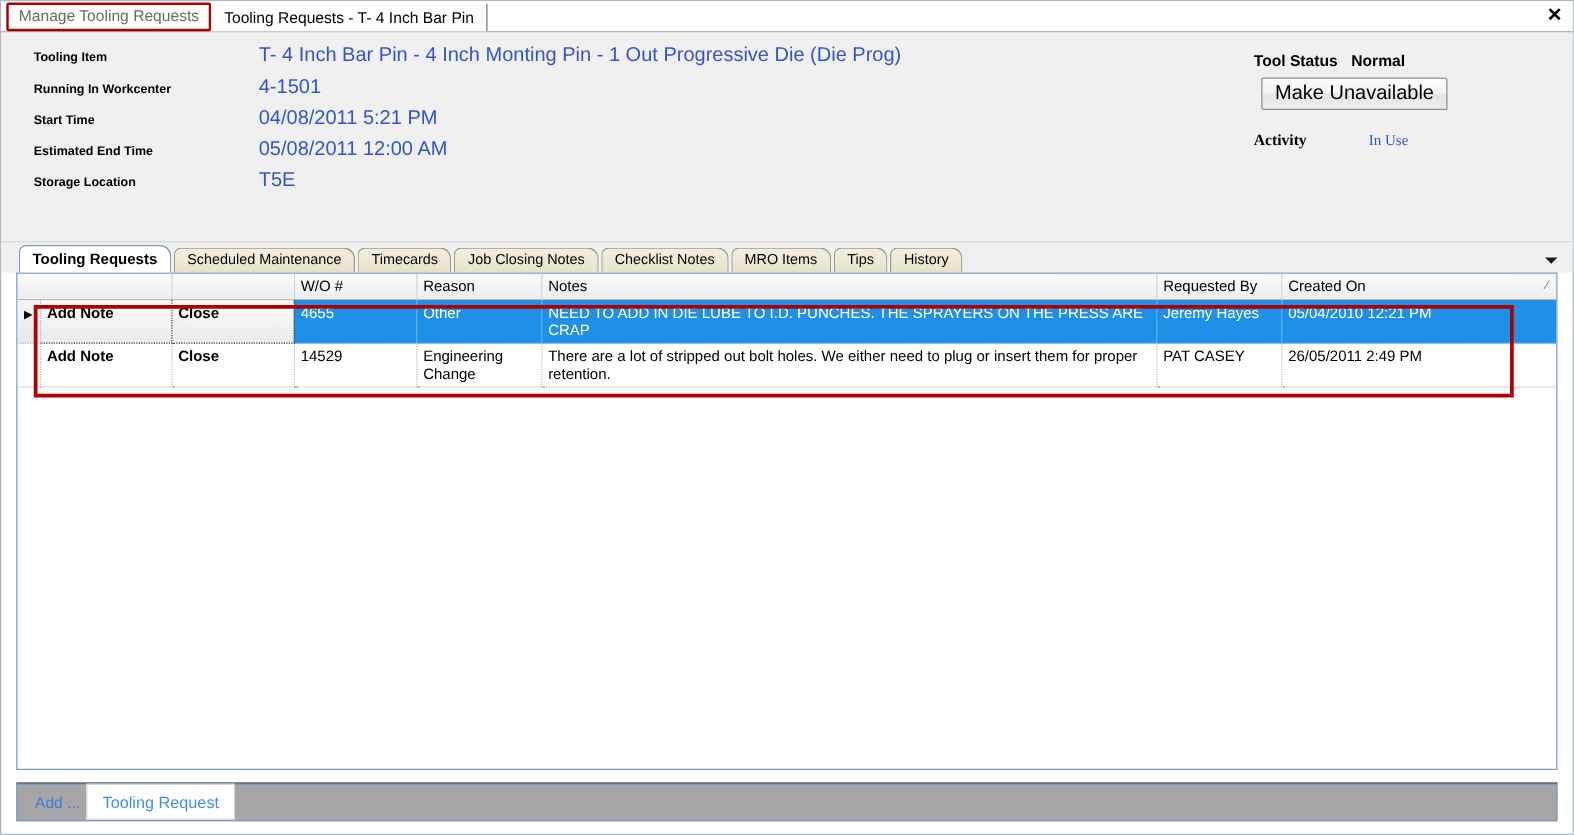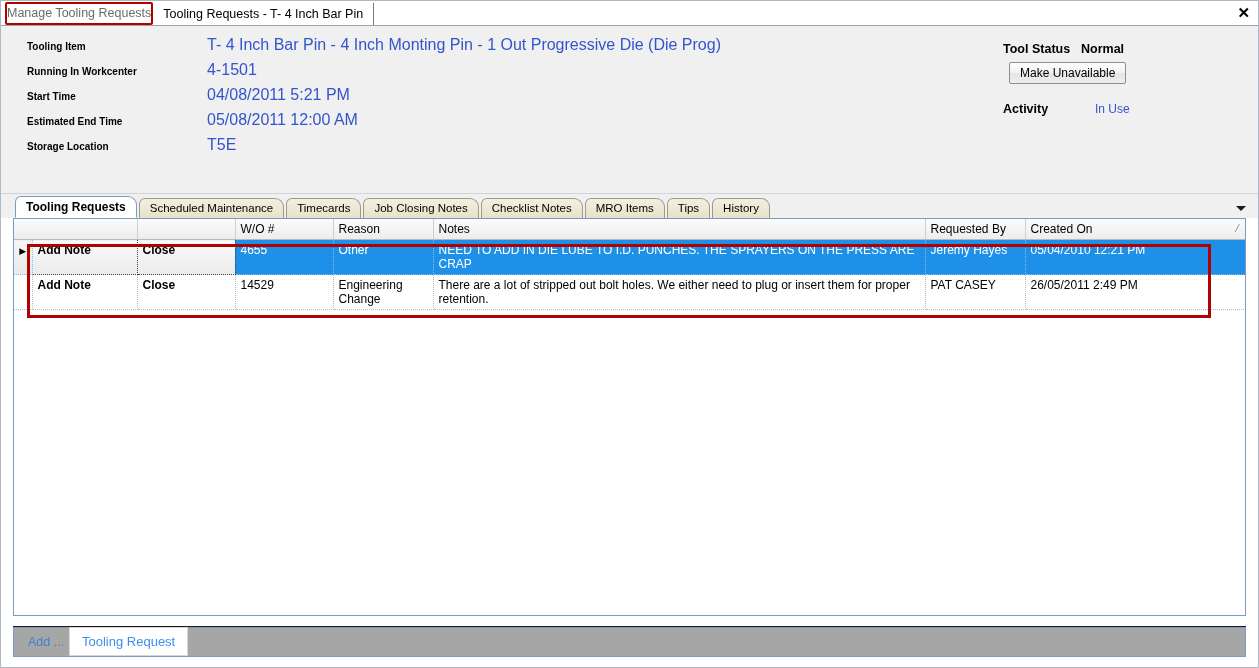--- a/index.html
+++ b/index.html
@@ -45,21 +45,21 @@
     color: #000;
     background: #ffffff;
     box-sizing: border-box;
     white-space: nowrap;
     display: inline-block;
   }
   .doc-tab.inactive {
     color: #6b6b6b;
     border: 2px solid #b00000;
     border-radius: 2px;
-    padding: 0 0;
+    padding: 0 8px;
     height: 23px;
     line-height: 19px;
   }
   .doc-tab.active {
     border-right: 1px solid #7a7a7a;
     color: #000;
   }
   .close-x {
     position: absolute;
     right: 8px;
@@ -127,30 +127,31 @@
   }
   .status-value.link {
     color: #3355cc;
     font-weight: normal;
     font-size: 12px;
   }
   .btn-unavail {
     margin-top: 1px;
     margin-left: 6px;
     padding: 3px 10px;
-    font-size: 12px;
+    font-size: 16px;
     font-family: "Liberation Sans", sans-serif;
     background: linear-gradient(to bottom, #fdfdfd 0%, #f2f2f2 50%, #e6e6e6 51%, #ededed 100%);
     border: 1px solid #8d8d8d;
     border-radius: 2px;
     color: #000;
     cursor: pointer;
   }
   .activity-line {
     margin-top: 12px;
+    font-family: Liberation Serif, serif;
   }
   .activity-line .status-value.link {
     margin-left: 14px;
   }
 
   
   .tabstrip-wrap {
     position: relative;
     height: 24px;
     background: #f0f0f0;

